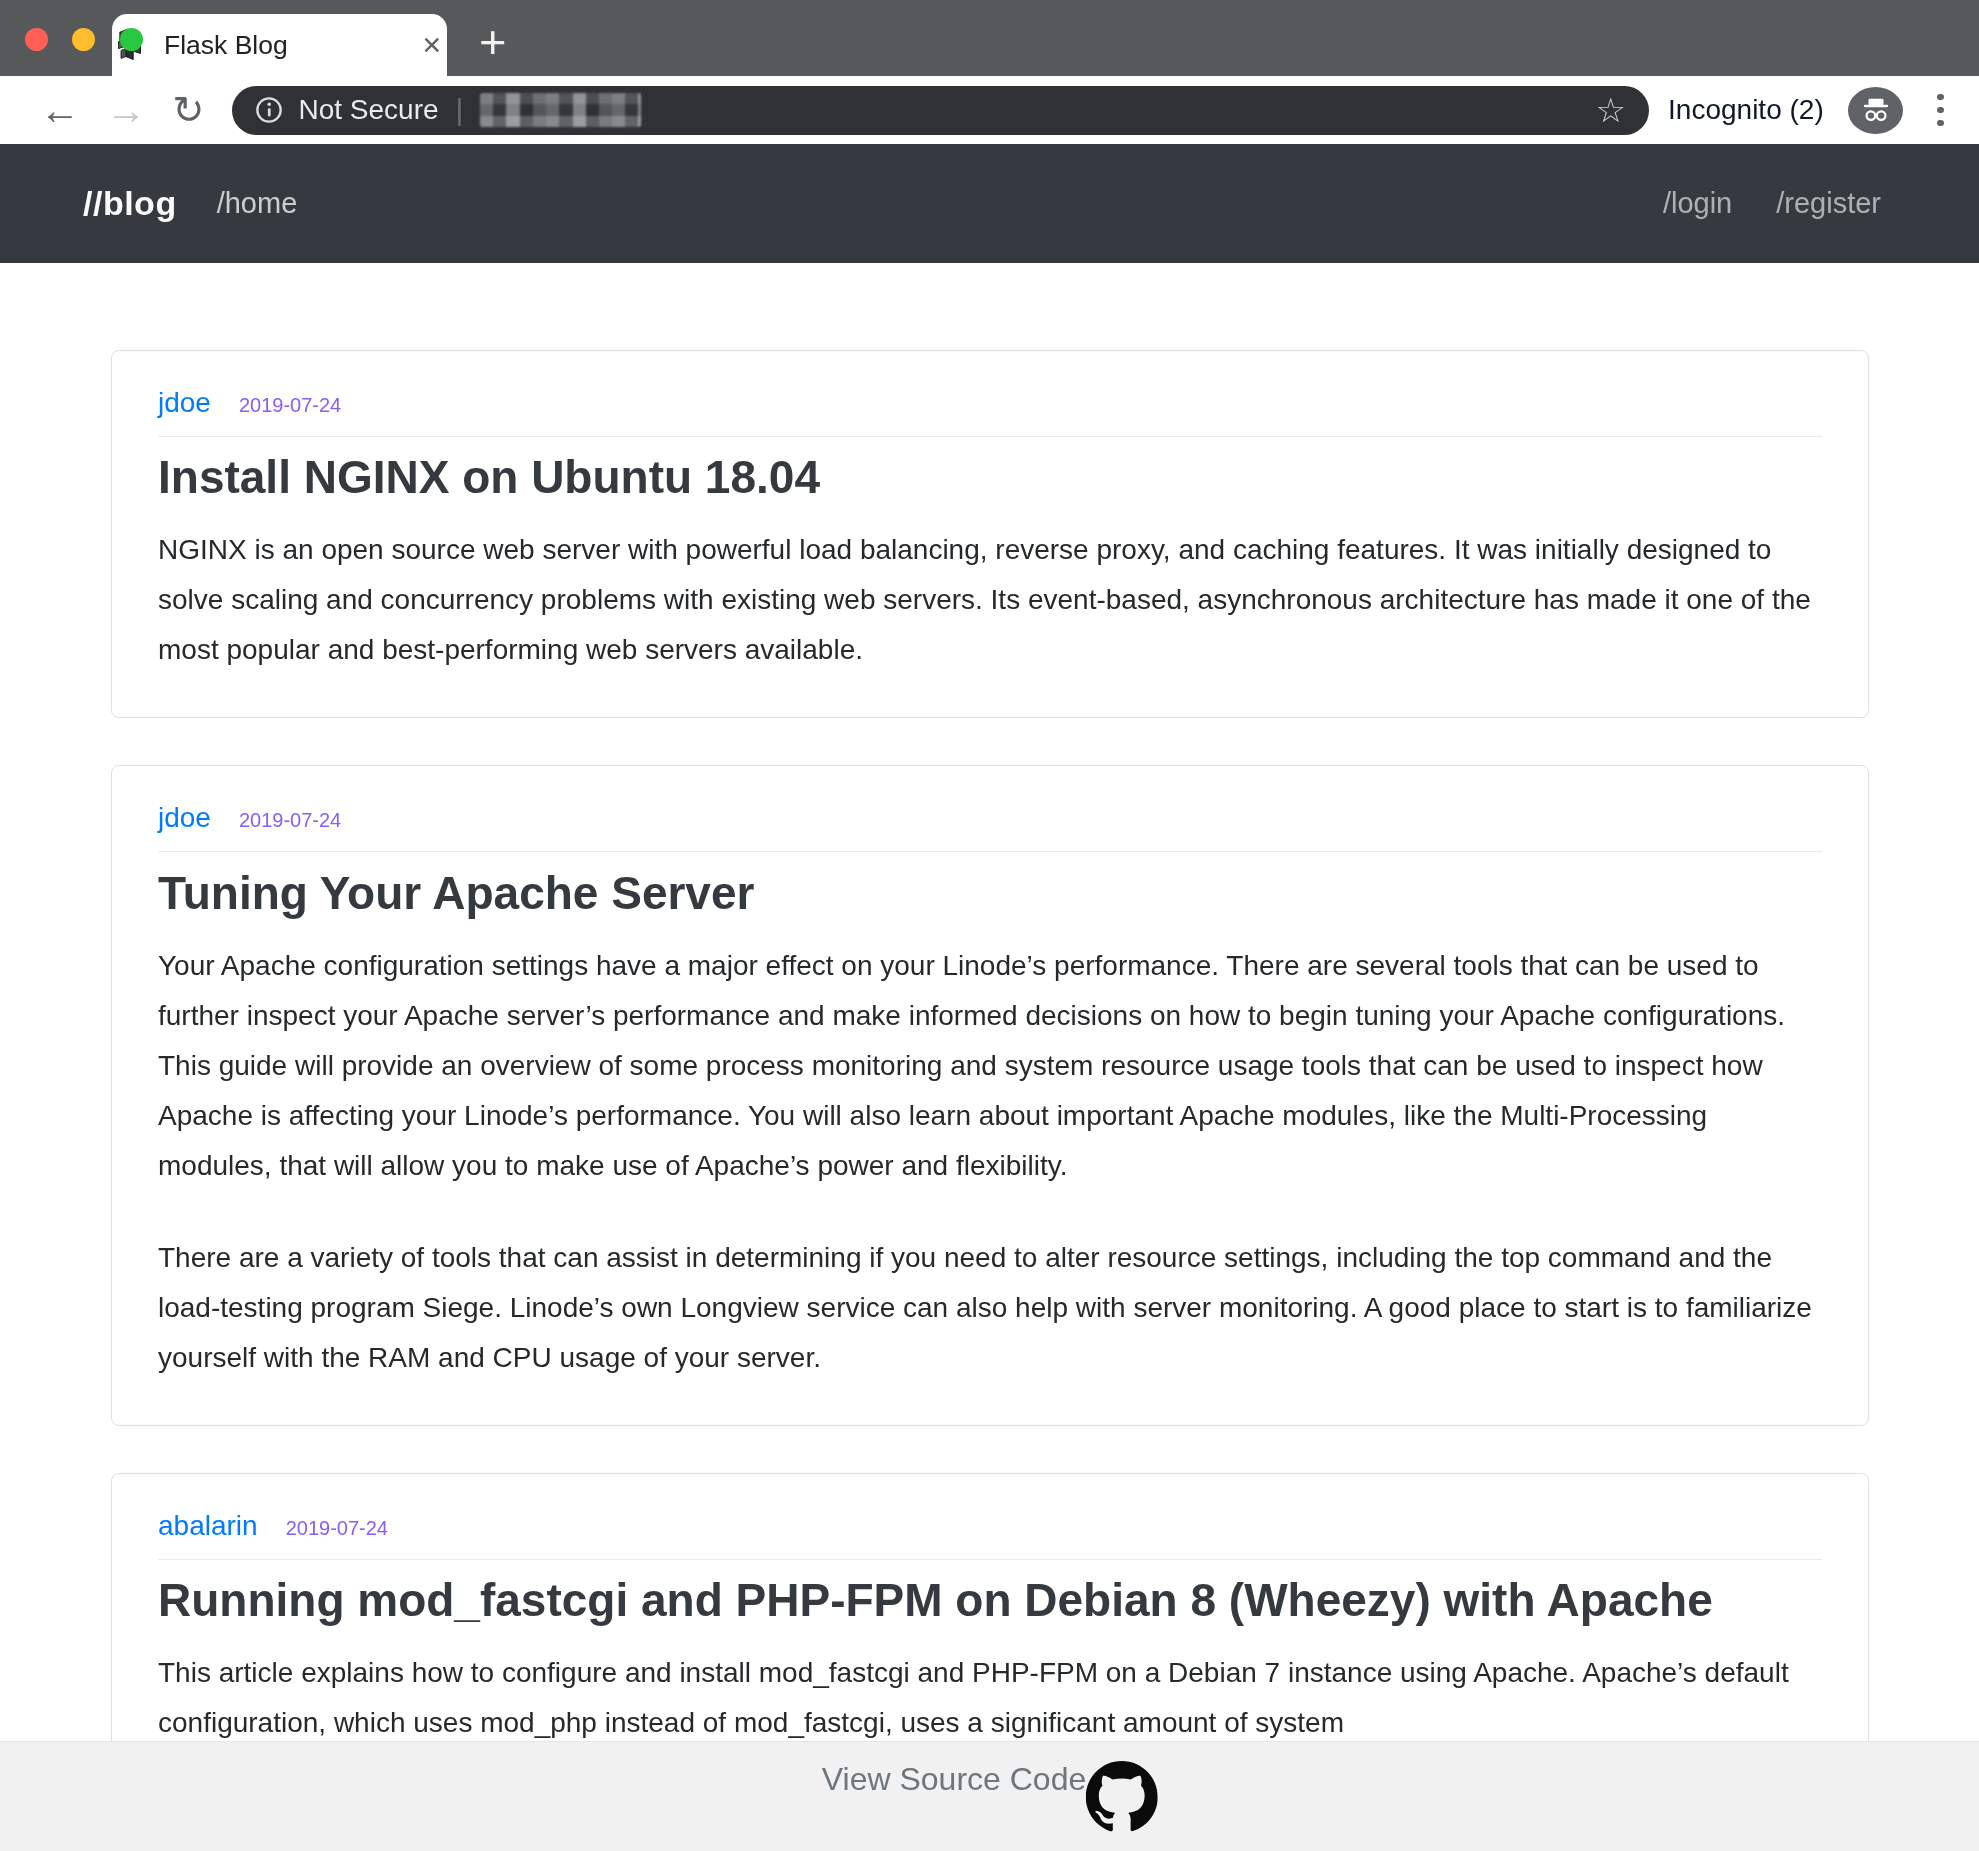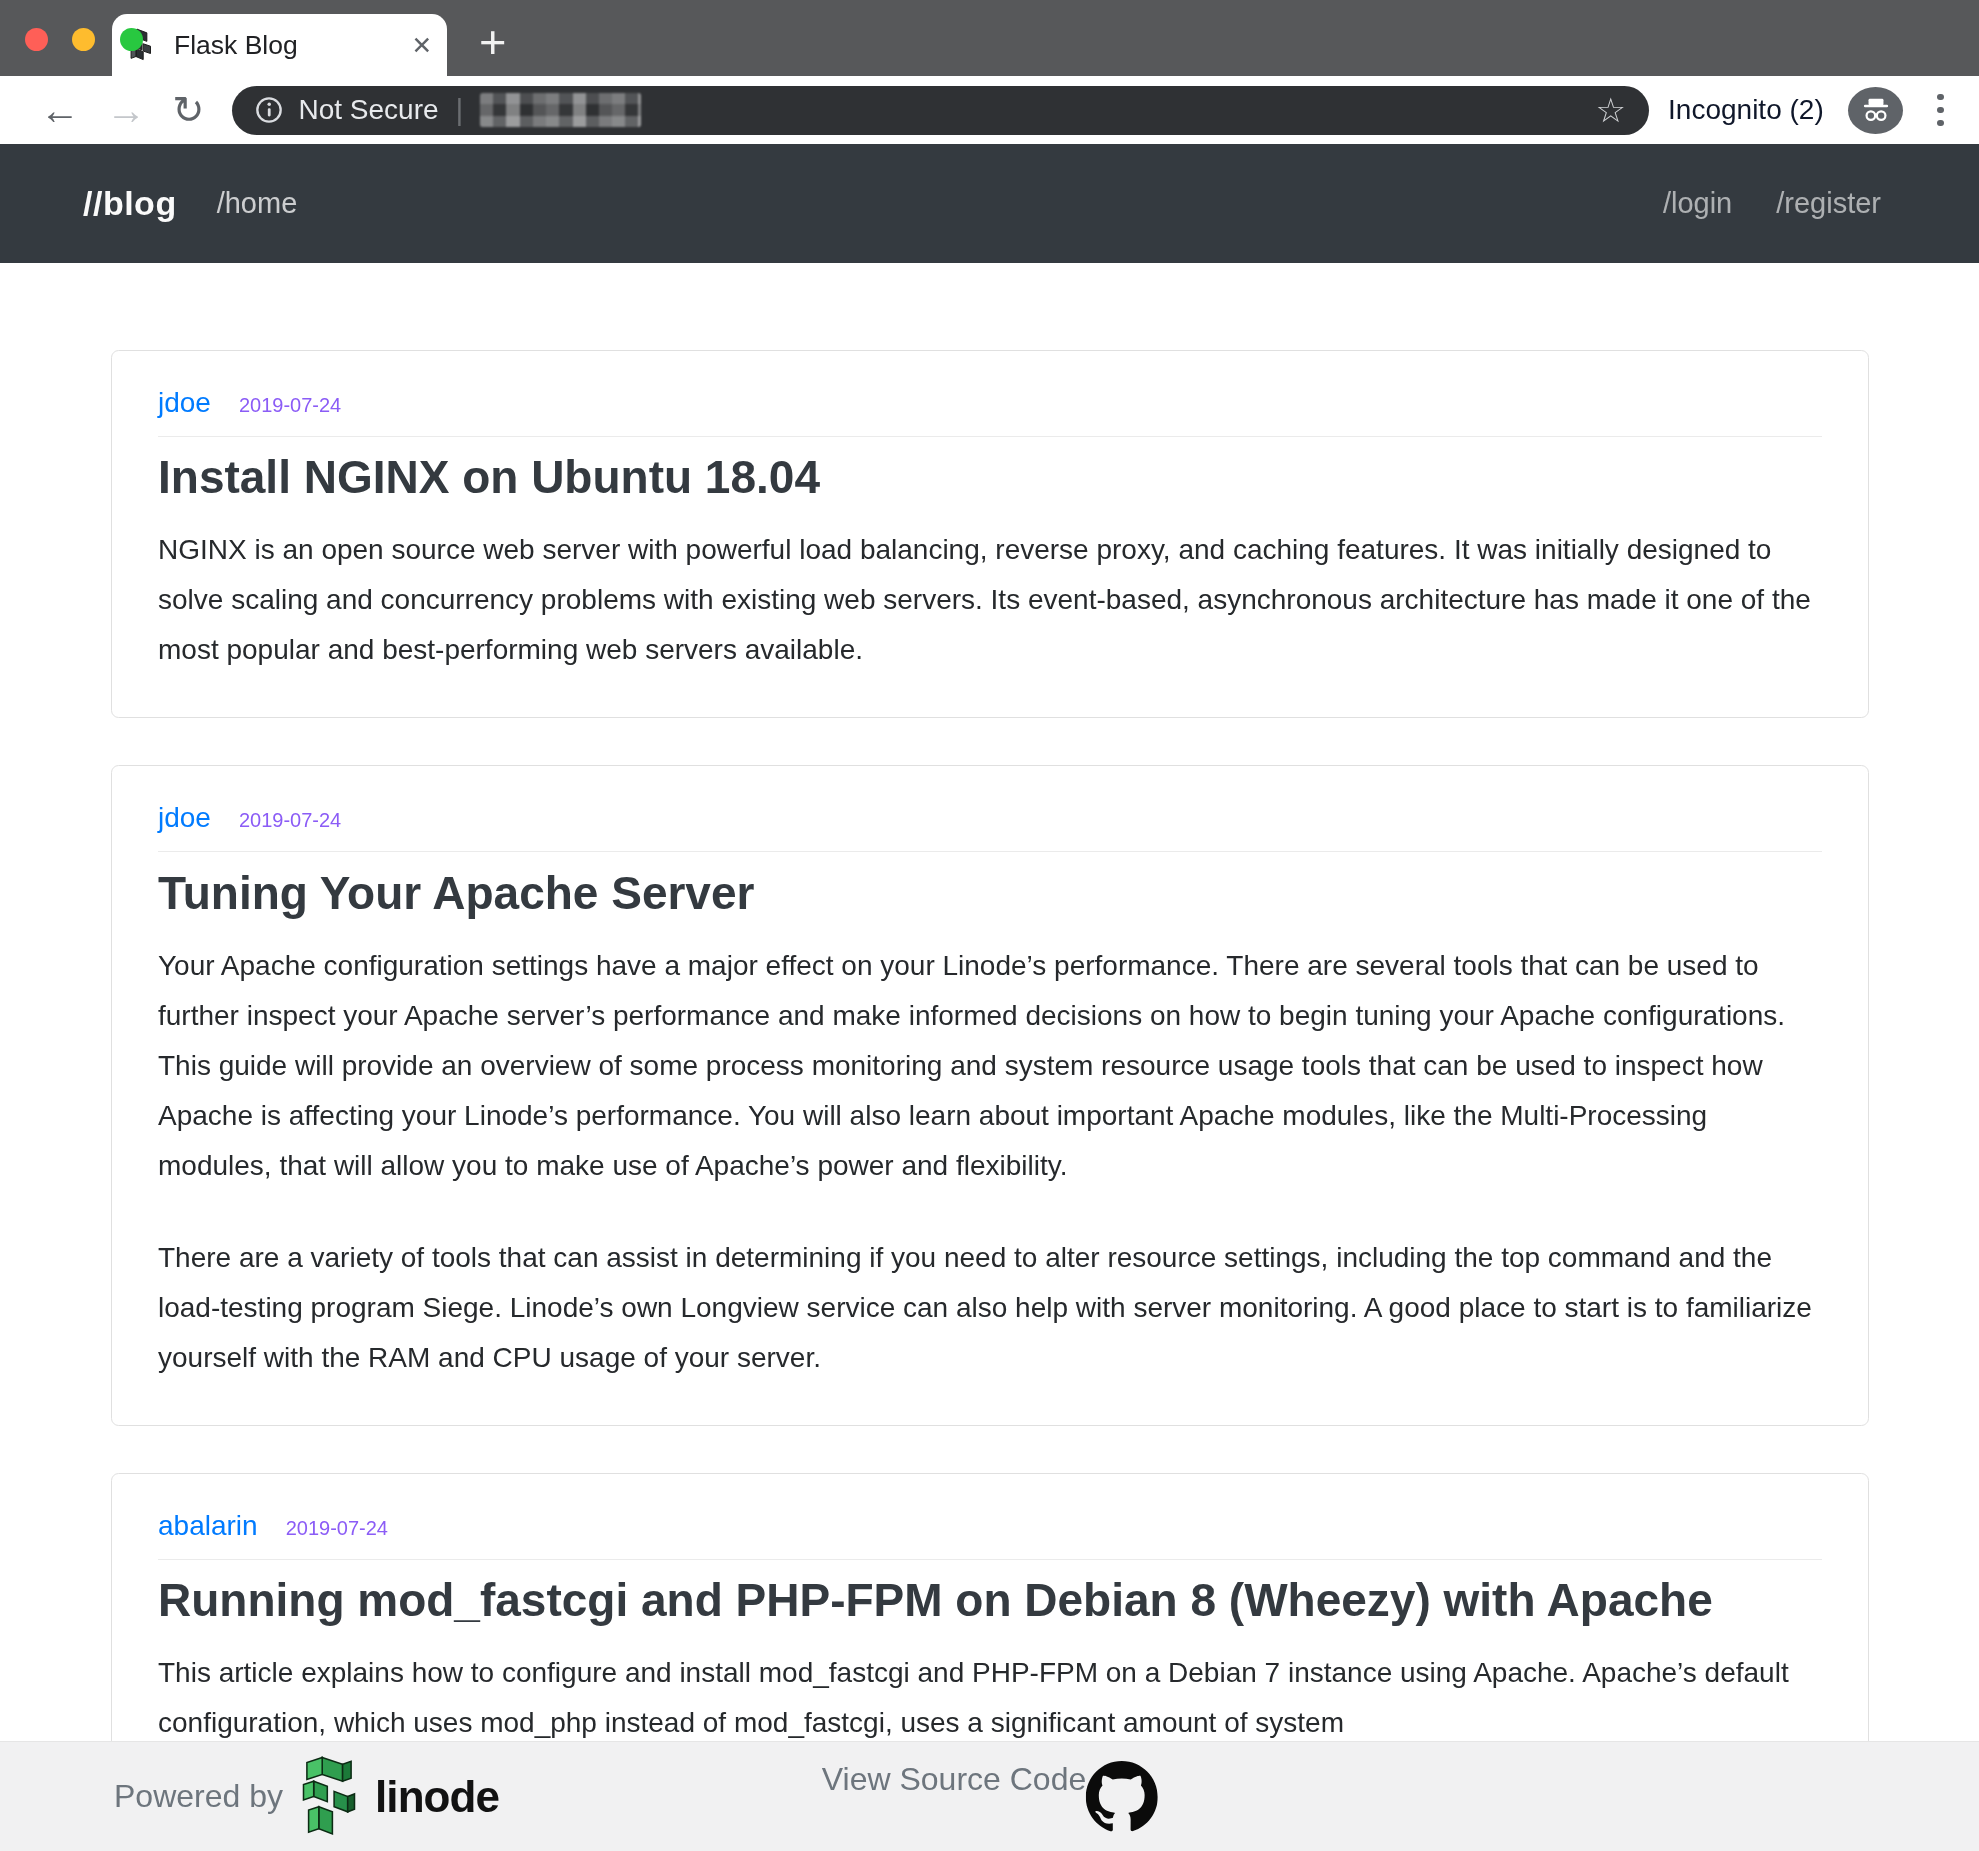--- a/index.html
+++ b/index.html
@@ -24,21 +24,21 @@
   .tl-close { background: #ff5f57; }
   .tl-min   { background: #febc2e; }
   .tl-zoom  { background: #28c840; }
 
   .tab {
     margin-left: 112px;
     width: 335px; height: 62px;
     background: #ffffff;
     border-radius: 15px 15px 0 0;
     display: flex; align-items: center;
-    padding: 0 15px;
+    padding: 0 5px;
     font-size: 26.5px; color: #202124;
   }
   .tab .favicon { width: 30px; height: 34px; margin-right: 17px; flex: 0 0 auto; }
   .tab-close { margin-left: auto; font-size: 24.6px; color: #5f6368; cursor: default; }
   .newtab-btn {
     color: #f2f2f2; font-size: 47px; font-weight: 300;
     margin: 0 0 11.4px 32px; line-height: 1;
   }
 
   .toolbar {
@@ -238,37 +238,20 @@
     <hr>
     <h2 class="post-title">Running mod_fastcgi and PHP-FPM on Debian 8 (Wheezy) with Apache</h2>
     <div class="post-body">
       <p>This article explains how to configure and install mod_fastcgi and PHP-FPM on a Debian 7 instance using Apache. Apache’s default configuration, which uses mod_php instead of mod_fastcgi, uses a significant amount of system</p>
     </div>
   </article>
 
 </main>
 
 <footer class="footer">
-  <div class="powered">
-    <span class="powered-label">Powered by</span>
-    <svg class="linode-logo" viewBox="0 0 36 50">
-      <g stroke="#0c2b14" stroke-width="0.9">
-        <polygon points="14,2 26,6 26,16 14,12" fill="#2f9e4f"></polygon>
-        <polygon points="14,2 5,5 5,15 14,12" fill="#49c267"></polygon>
-        <polygon points="26,6 26,16 31,14.3 31,4.3" fill="#1c7a39"></polygon>
-        <polygon points="9,16 17,19 17,28 9,25" fill="#2f9e4f"></polygon>
-        <polygon points="9,16 3,18 3,27 9,25" fill="#49c267"></polygon>
-        <polygon points="21,22 29,25 29,34 21,31" fill="#27904a"></polygon>
-        <polygon points="29,25 33,23.5 33,32.5 29,34" fill="#185f2d"></polygon>
-        <polygon points="12,31 20,34 20,47 12,44" fill="#2f9e4f"></polygon>
-        <polygon points="12,31 6,33 6,46 12,44" fill="#49c267"></polygon>
-      </g>
-    </svg>
-    <span class="linode-word">linode</span>
-  </div>
   <div class="source-group">
     <span class="source-label">View Source Code</span>
     <svg class="github-icon" viewBox="0 0 24 24">
       <path fill="#0b0b0b" d="M12 0C5.37 0 0 5.37 0 12c0 5.3 3.438 9.8 8.205 11.385.6.113.82-.258.82-.577 0-.285-.01-1.04-.015-2.04-3.338.724-4.042-1.61-4.042-1.61-.546-1.385-1.333-1.754-1.333-1.754-1.09-.745.082-.73.082-.73 1.205.085 1.84 1.237 1.84 1.237 1.07 1.835 2.807 1.305 3.492.998.108-.776.417-1.305.76-1.605-2.665-.3-5.466-1.332-5.466-5.93 0-1.31.465-2.38 1.235-3.22-.135-.303-.54-1.523.105-3.176 0 0 1.005-.322 3.3 1.23.96-.267 1.98-.399 3-.405 1.02.006 2.04.138 3 .405 2.28-1.552 3.285-1.23 3.285-1.23.645 1.653.24 2.873.12 3.176.765.84 1.23 1.91 1.23 3.22 0 4.61-2.805 5.625-5.475 5.92.42.36.81 1.096.81 2.22 0 1.606-.015 2.896-.015 3.286 0 .315.21.69.825.57C20.565 21.795 24 17.295 24 12c0-6.63-5.37-12-12-12z"></path>
     </svg>
   </div>
 </footer>
 
 
 </body></html>

